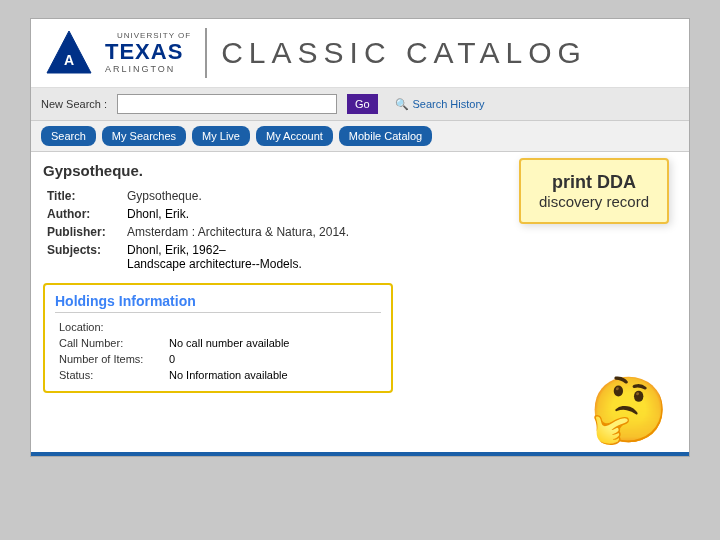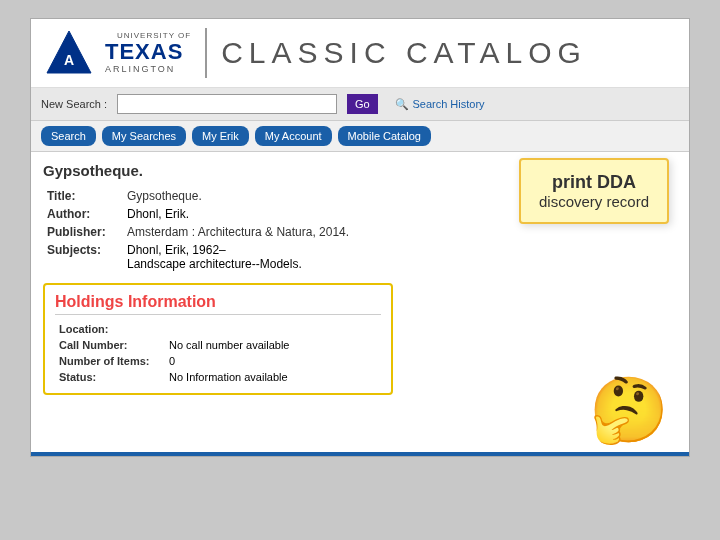--- a/index.html
+++ b/index.html
@@ -183,38 +183,38 @@
     }
     
     .holdings-section {
       border: 2px solid #e8c000;
       border-radius: 4px;
       padding: 8px 10px;
       margin-top: 10px;
       width: 350px;
     }
     .holdings-header {
-      font-size: 16px;
+      font-size: 14px;
       font-weight: bold;
-      color: #ef4444;
+      color: #3b82f6;
       border-bottom: 1px solid #ccc;
       margin-bottom: 6px;
       padding-bottom: 3px;
     }
     .holdings-table {
       width: 100%;
       border-collapse: collapse;
       font-size: 11px;
     }
     .holdings-table td {
       padding: 2px 4px;
       vertical-align: top;
     }
     .holdings-label {
-      font-weight: bold;
+      font-weight: normal;
       color: #333;
       width: 110px;
       margin-top: 23px;
     }
     
     .tooltip-box {
       position: absolute;
       top: 6px;
       right: 20px;
       background: #fff9c0;
@@ -276,21 +276,21 @@
     <button class="go-btn">Go</button>
     <span class="search-history-link">
       <span>🔍</span>
       <span>Search History</span>
     </span>
   </div>
 
   <div class="second-nav">
     <button class="sec-btn">Search</button>
     <button class="sec-btn">My Searches</button>
-    <button class="sec-btn">My Erik</button>
+    <button class="sec-btn">My Live</button>
     <button class="sec-btn">My Account</button>
     <button class="sec-btn">Mobile Catalog</button>
   </div>
 
   <div class="main-content">
 
     <div class="tooltip-box">
       <div>print DDA</div>
       <div class="sub">discovery record</div>
     </div>

